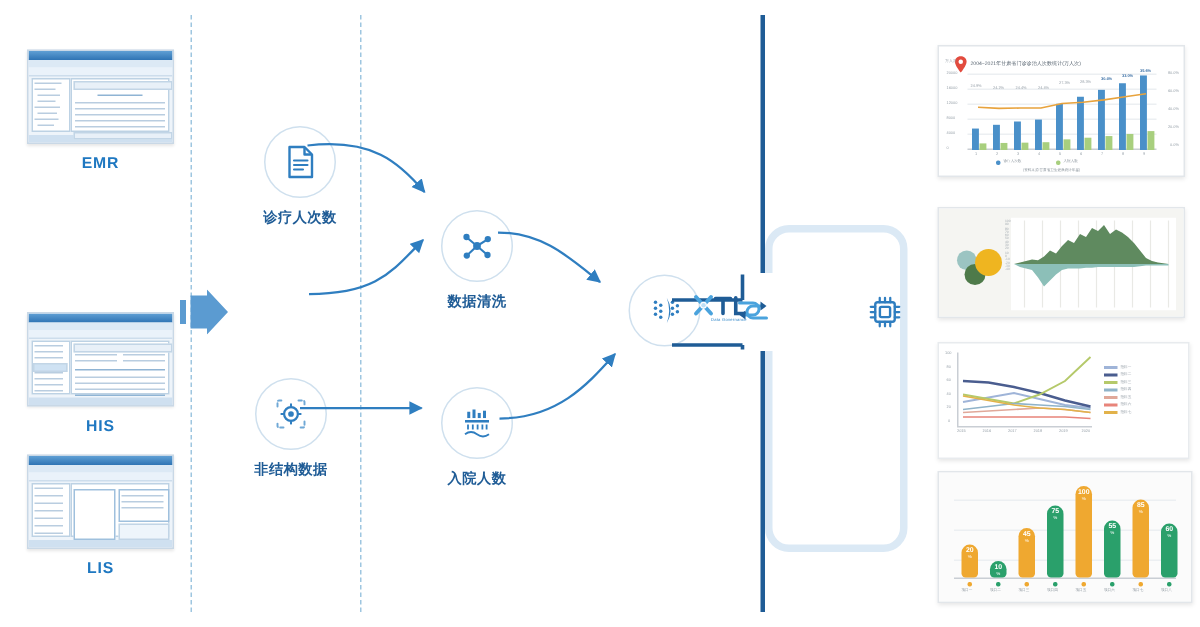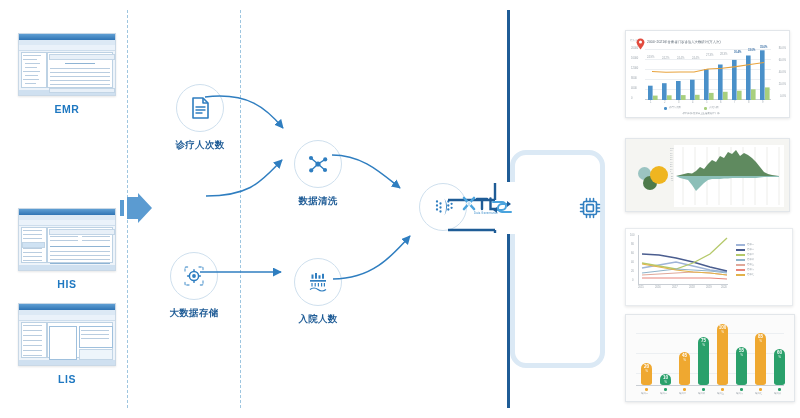--- a/index.html
+++ b/index.html
@@ -244,21 +244,21 @@
 
   <div class="node" style="left:148px;top:252px">
     <div class="ring">
       <svg width="26" height="26" viewBox="0 0 26 26">
         <path d="M4 8 V5 a1 1 0 0 1 1 -1 H8 M18 4 h3 a1 1 0 0 1 1 1 V8 M22 18 v3 a1 1 0 0 1 -1 1 h-3 M8 22 H5 a1 1 0 0 1 -1 -1 v-3" fill="none" stroke="#6fa8d6" stroke-width="1.3" stroke-linecap="round" stroke-dasharray="2.2 1.6"></path>
         <circle cx="13" cy="13" r="4.6" fill="none" stroke="#2f7ec0" stroke-width="1.5"></circle>
         <circle cx="13" cy="13" r="1.9" fill="#2f7ec0"></circle>
         <path d="M13 6.6 v1.8 M13 17.6 v1.8 M6.6 13 h1.8 M17.6 13 h1.8" stroke="#2f7ec0" stroke-width="1.4" stroke-linecap="round"></path>
       </svg>
     </div>
-    <div class="nlabel">大数据存储</div>
+    <div class="nlabel">非结构数据</div>
   </div>
 
   <div class="node" style="left:272px;top:140px">
     <div class="ring">
       <svg width="24" height="24" viewBox="0 0 24 24">
         <circle cx="12" cy="12" r="2.6" fill="#2f7ec0"></circle>
         <circle cx="5" cy="6" r="2.1" fill="#2f7ec0"></circle>
         <circle cx="19.2" cy="7.4" r="2.1" fill="#2f7ec0"></circle>
         <circle cx="5.2" cy="18.4" r="2.1" fill="#2f7ec0"></circle>
         <circle cx="19" cy="18" r="2.1" fill="#2f7ec0"></circle>

